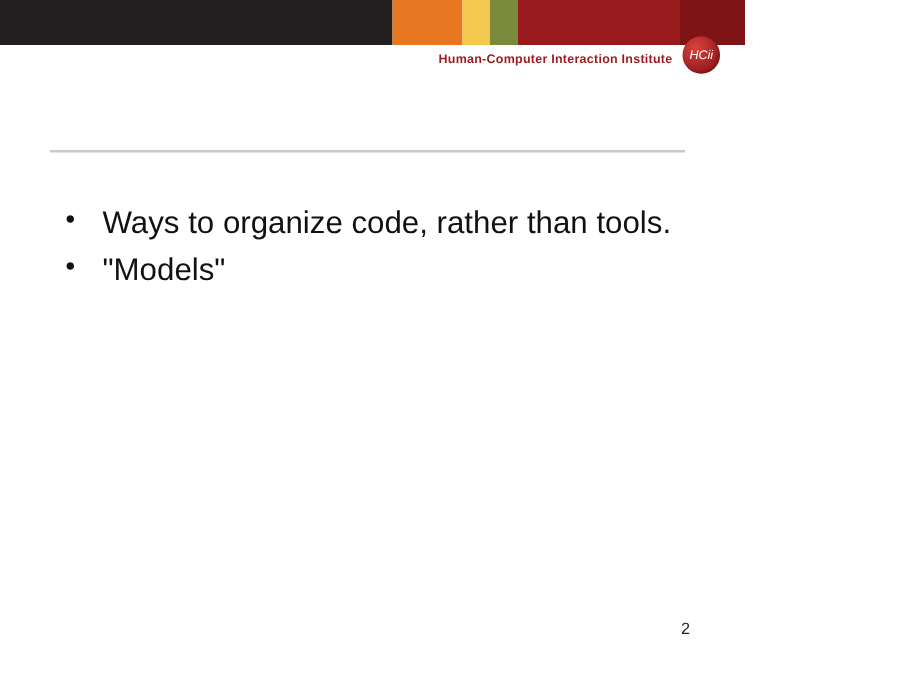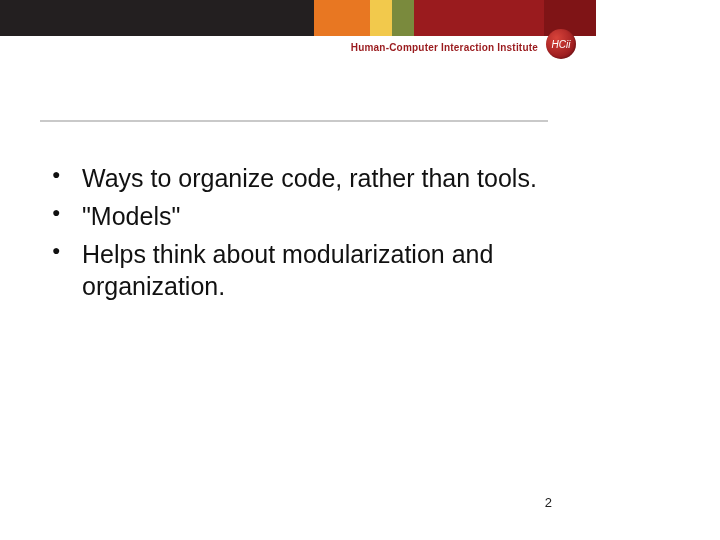--- a/index.html
+++ b/index.html
@@ -130,18 +130,17 @@
     <span class="logo-text">Human-Computer Interaction Institute</span>
     <span class="logo-badge">HCii</span>
   </div>
 
   <div class="title-rule"></div>
 
   <div class="body">
     <ul class="bullets">
       <li>Ways to organize code, rather than tools.</li>
       <li>"Models"</li>
-      <li>Helps think about modularization and organization.</li>
     </ul>
   </div>
 
   <div class="pagenum">2</div>
 </div>
 
 </body></html>

